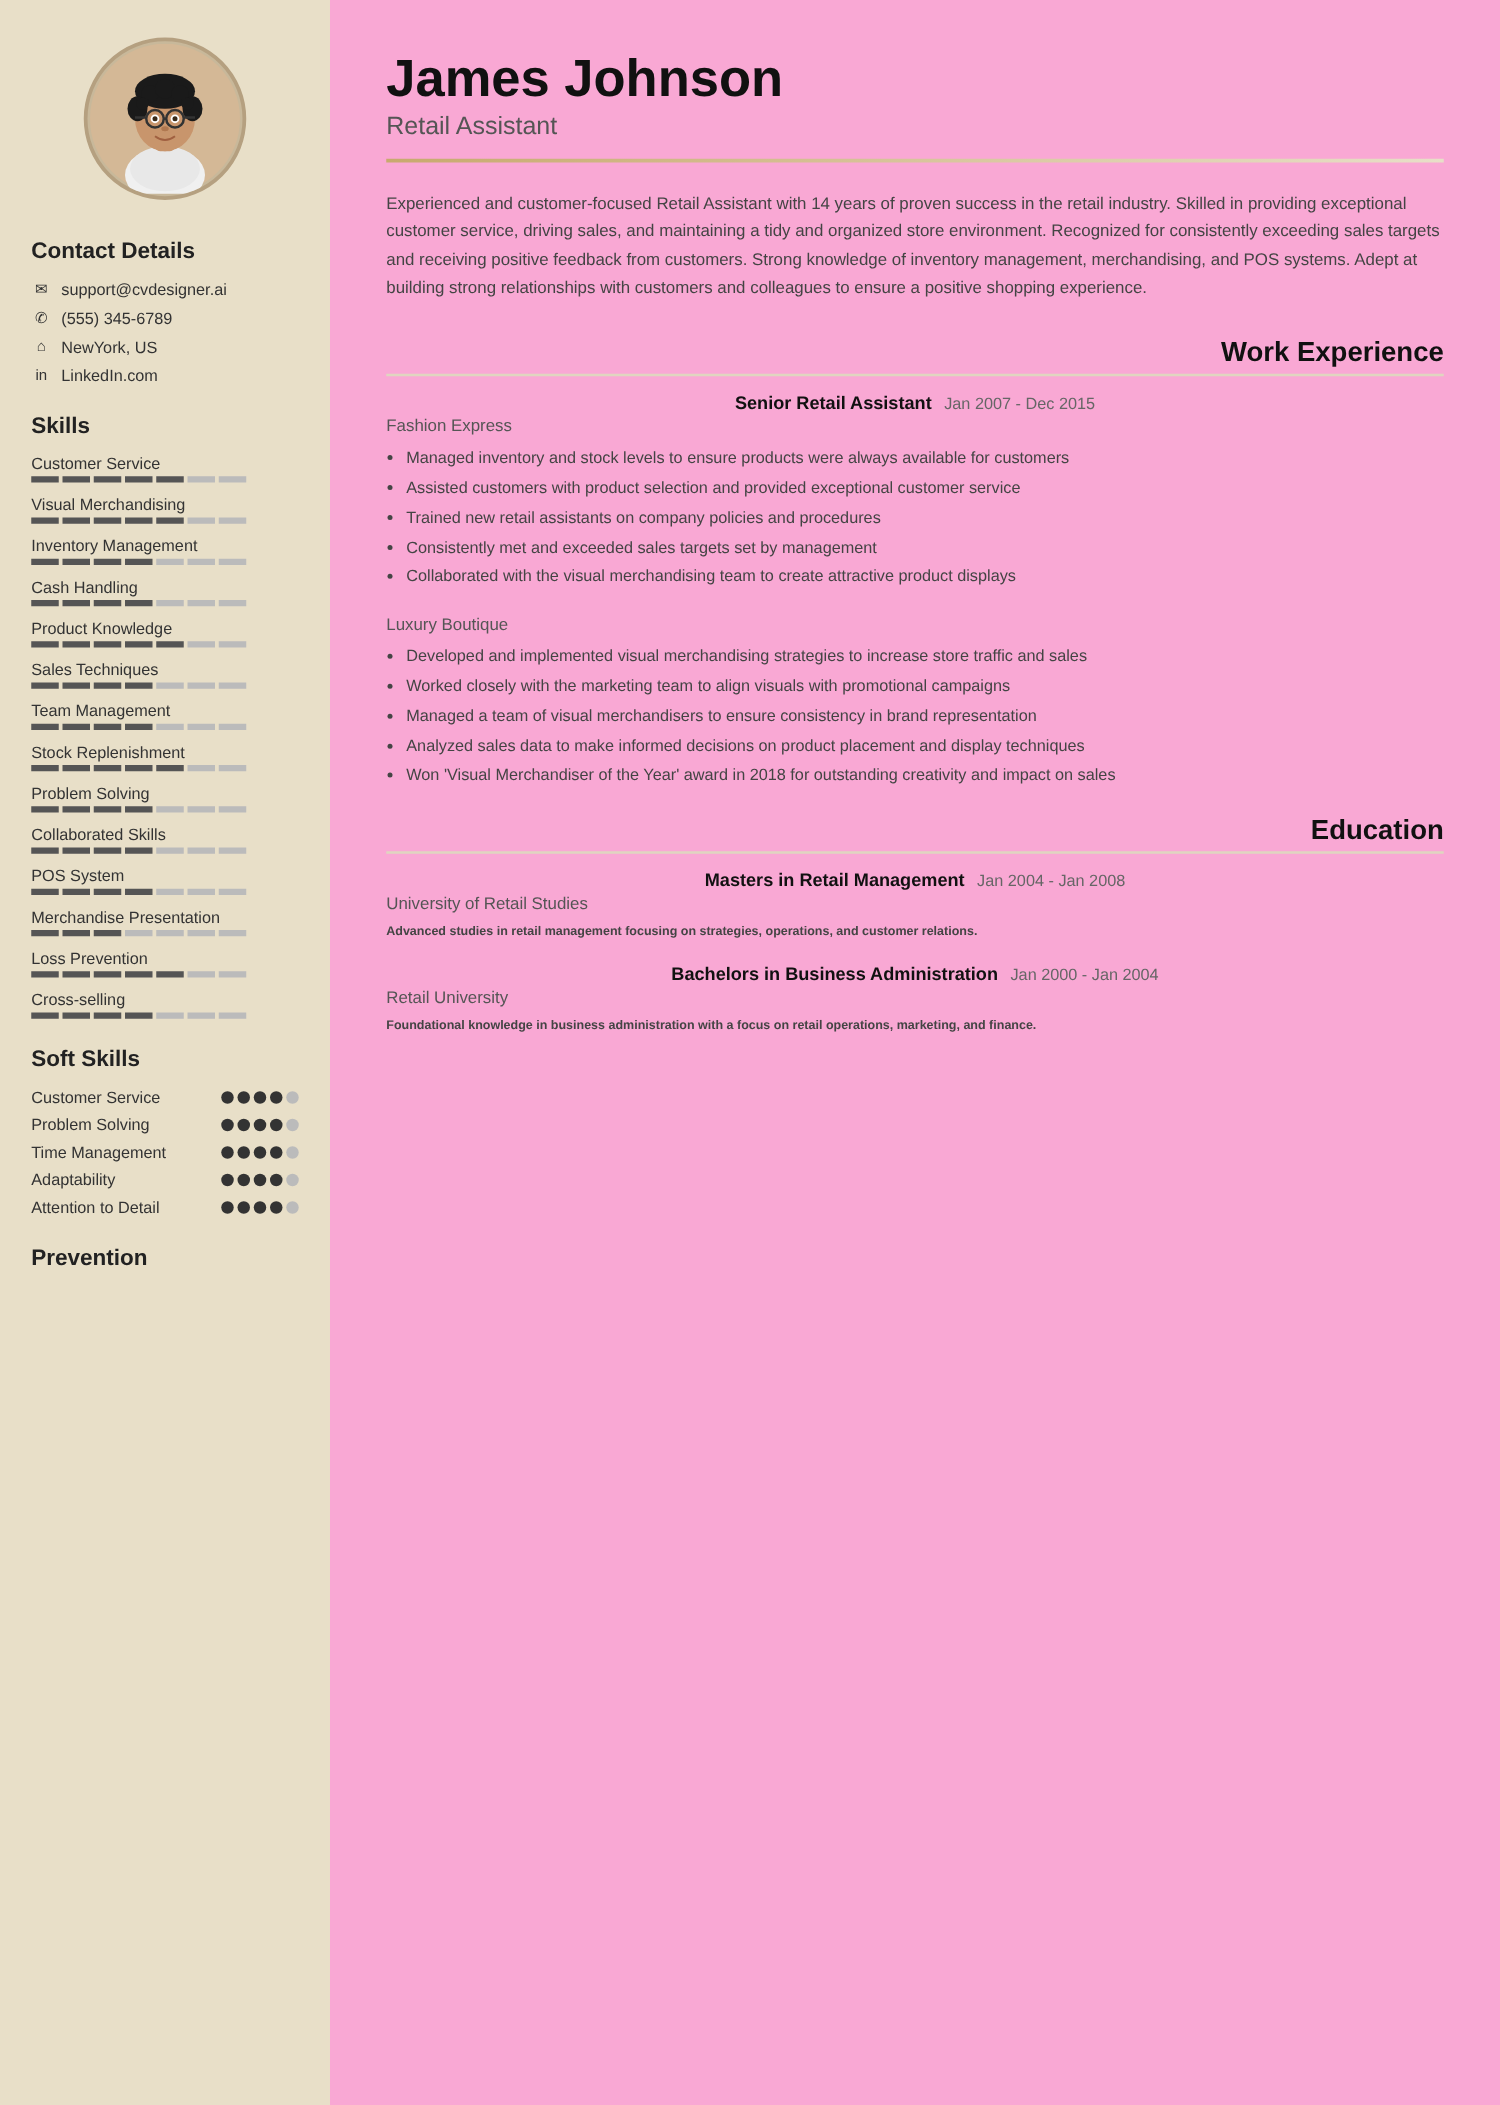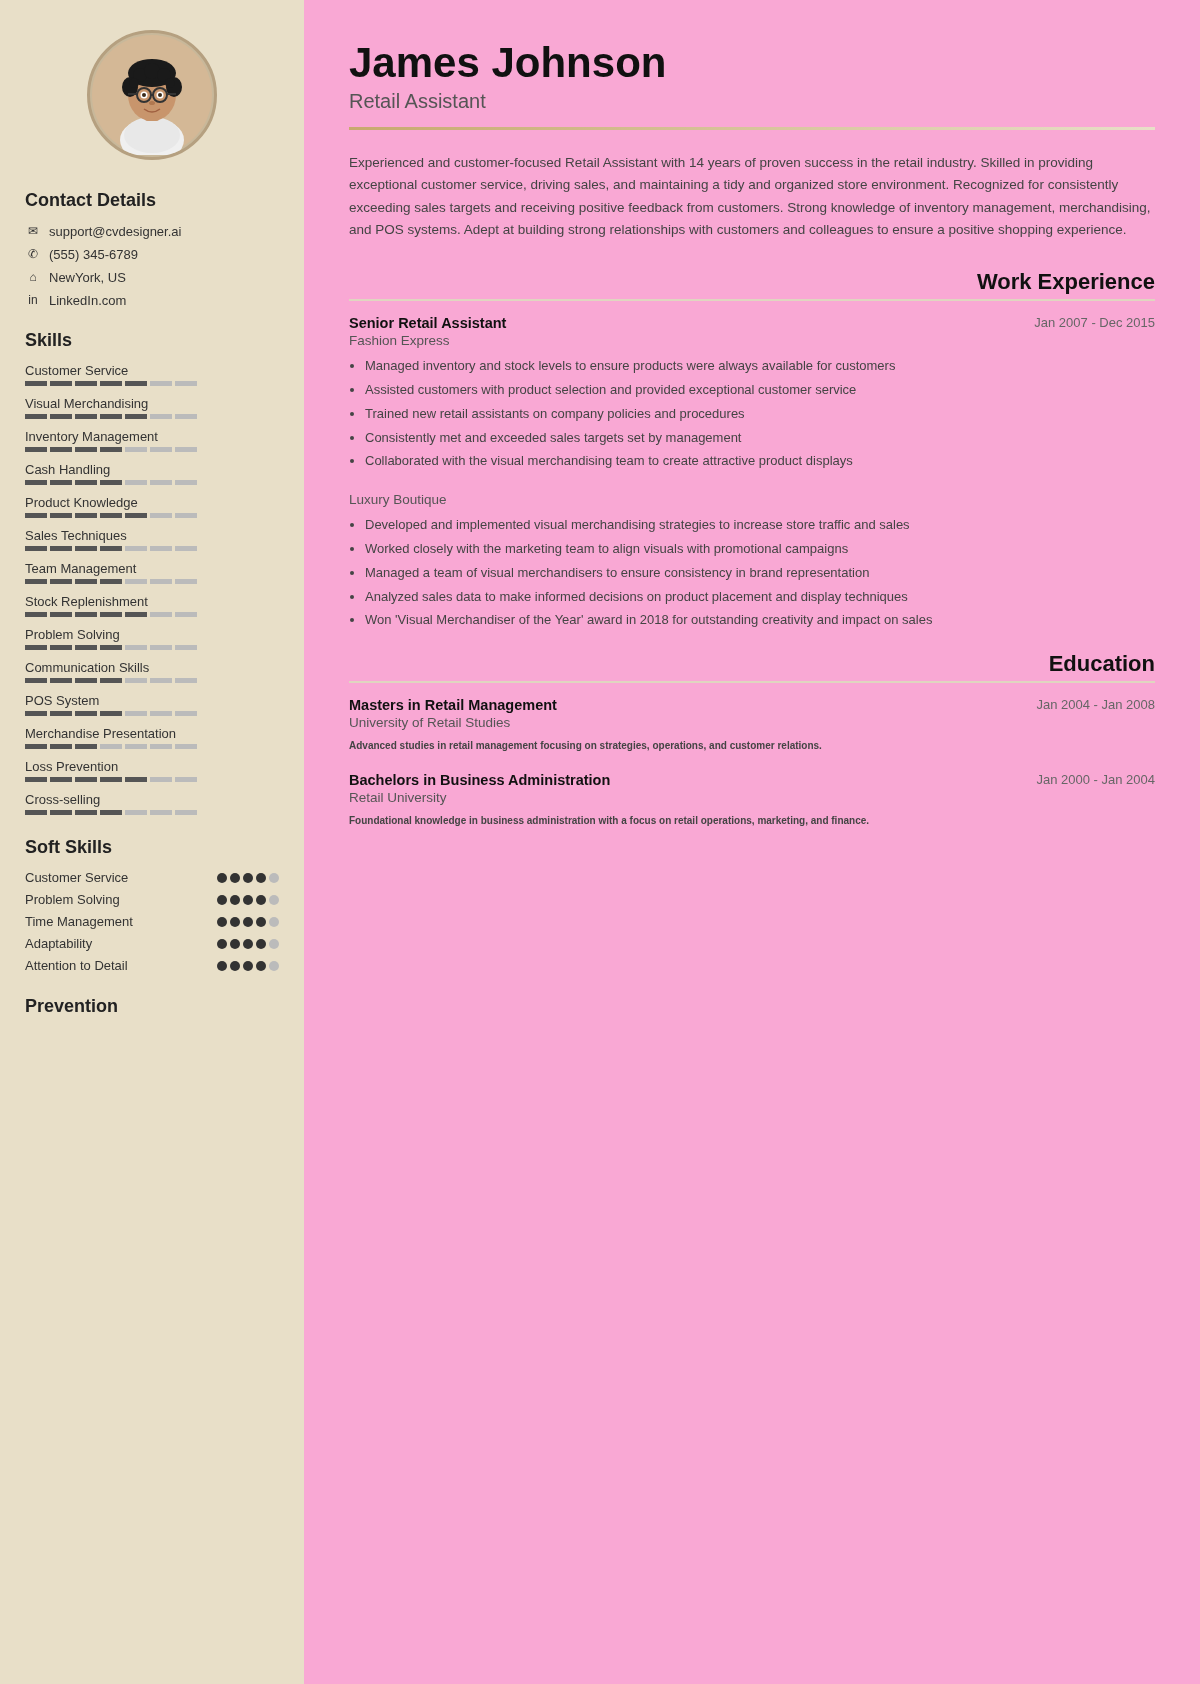--- a/index.html
+++ b/index.html
@@ -4,21 +4,21 @@
   <style>
     * { margin: 0; padding: 0; box-sizing: border-box; }
     body {
       font-family: Arial, sans-serif;
       background: #f5f0e8;
       width: 1200px;
       min-height: 1684px;
       display: flex;
     }
     .sidebar {
-      width: 304px;
+      width: 264px;
       background: #e8dfc8;
       padding: 30px 25px;
       flex-shrink: 0;
     }
     .main {
       flex: 1;
       background: #f9a8d4;
       padding: 40px 45px;
     }
     
@@ -140,21 +140,21 @@
       font-size: 22px;
       font-weight: bold;
       color: #111;
       margin-bottom: 14px;
       border-bottom: 2px solid #e0d5c0;
       padding-bottom: 4px;
       text-align: right;
     }
     .job-header {
       display: flex;
-      justify-content: space-between;
+      justify-content: center;
       align-items: flex-start;
       margin-bottom: 2px;
     }
     .job-title {
       font-size: 14.5px;
       font-weight: bold;
       color: #111;
     }
     .job-dates {
       font-size: 13px;
@@ -356,21 +356,21 @@
           <div class="skill-segment"></div>
           <div class="skill-segment"></div>
           <div class="skill-segment"></div>
           <div class="skill-segment"></div>
           <div class="skill-segment empty"></div>
           <div class="skill-segment empty"></div>
           <div class="skill-segment empty"></div>
         </div>
       </div>
       <div class="skill-item">
-        <div class="skill-name">Communication Skills</div>
+        <div class="skill-name">Collaborated Skills</div>
         <div class="skill-bar">
           <div class="skill-segment"></div>
           <div class="skill-segment"></div>
           <div class="skill-segment"></div>
           <div class="skill-segment"></div>
           <div class="skill-segment empty"></div>
           <div class="skill-segment empty"></div>
           <div class="skill-segment empty"></div>
         </div>
       </div>

